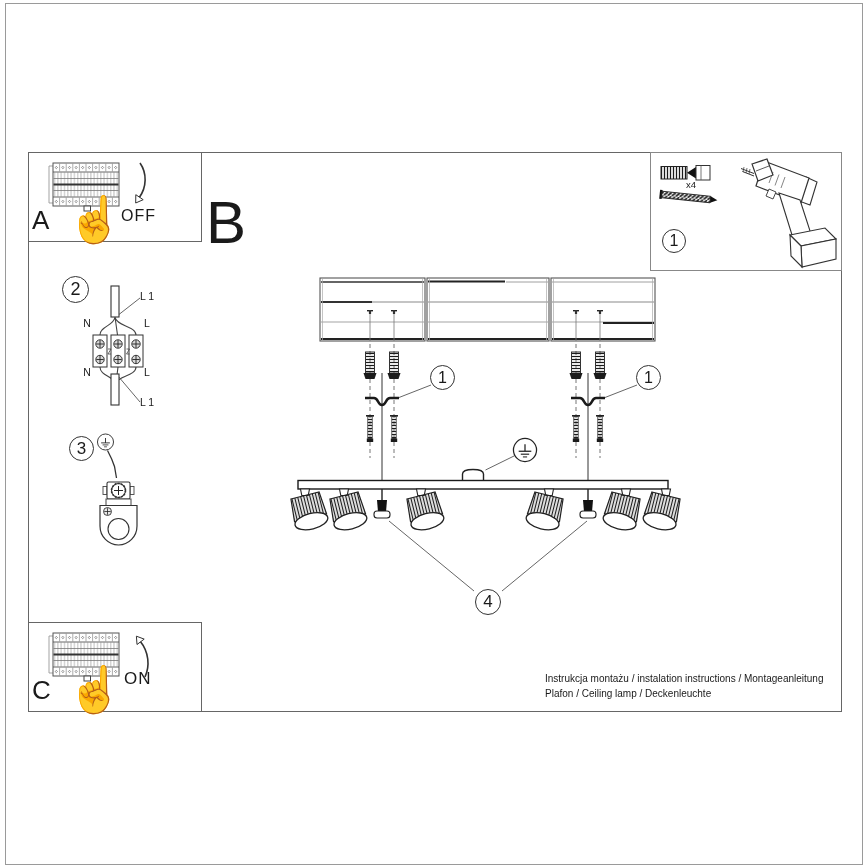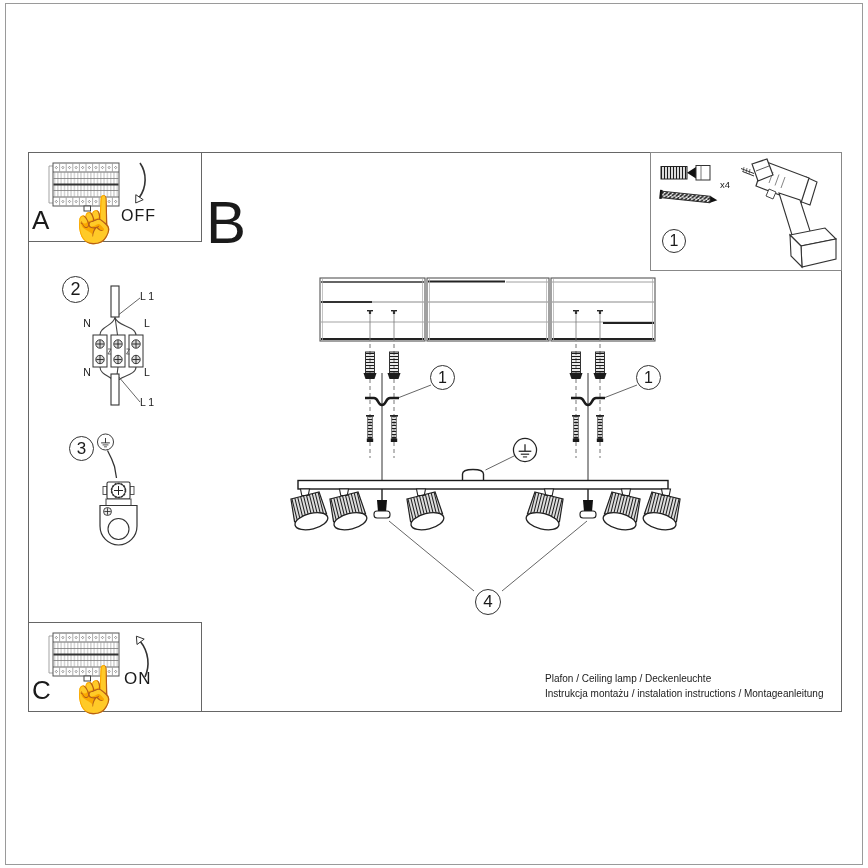--- a/index.html
+++ b/index.html
@@ -240,21 +240,21 @@
 
   <span class="t" style="left:32px;top:207px;font-size:26px;">A</span>
   <span class="t" style="left:206px;top:193px;font-size:60px;">B</span>
   <span class="t" style="left:32px;top:677px;font-size:26px;">C</span>
   <span class="t" style="left:121px;top:208px;font-size:16px;letter-spacing:1px;">OFF</span>
   <span class="t" style="left:124px;top:670px;font-size:17px;letter-spacing:1px;">ON</span>
 
   <span class="t" style="left:67px;top:197px;font-size:45px;">☝</span>
   <span class="t" style="left:67px;top:667px;font-size:45px;">☝</span>
 
-  <span class="t ctr" style="left:715px;top:180px;width:20px;font-size:9.5px;">x4</span>
+  <span class="t ctr" style="left:681px;top:180px;width:20px;font-size:9.5px;">x4</span>
 
   <span class="t ctr" style="left:81px;top:318px;width:12px;font-size:10.5px;">N</span>
   <span class="t ctr" style="left:141px;top:318px;width:12px;font-size:10.5px;">L</span>
   <span class="t ctr" style="left:81px;top:367px;width:12px;font-size:10.5px;">N</span>
   <span class="t ctr" style="left:141px;top:367px;width:12px;font-size:10.5px;">L</span>
   <span class="t" style="left:140px;top:291px;font-size:10.5px;">L 1</span>
   <span class="t" style="left:140px;top:397px;font-size:10.5px;">L 1</span>
 
   <div class="step" style="left:662px;top:229px;width:24px;height:24px;font-size:16px;">
        <span>1</span>
@@ -269,17 +269,17 @@
        <span>1</span>
     </div>
   <div class="step" style="left:636px;top:365px;width:25px;height:25px;font-size:16px;">
        <span>1</span>
     </div>
   <div class="step" style="left:475px;top:589px;width:26px;height:26px;font-size:17px;">
        <span>4</span>
     </div>
 
   <div class="t" id="footer" style="left:545px;top:672px;font-size:10px;">
+    <div>Instrukcja montażu / instalation instructions / Montageanleitung</div>
     <div>Plafon / Ceiling lamp / Deckenleuchte</div>
-    <div>Instrukcja montażu / instalation instructions / Montageanleitung</div>
   </div>
 
 </div>
 
 </body></html>

